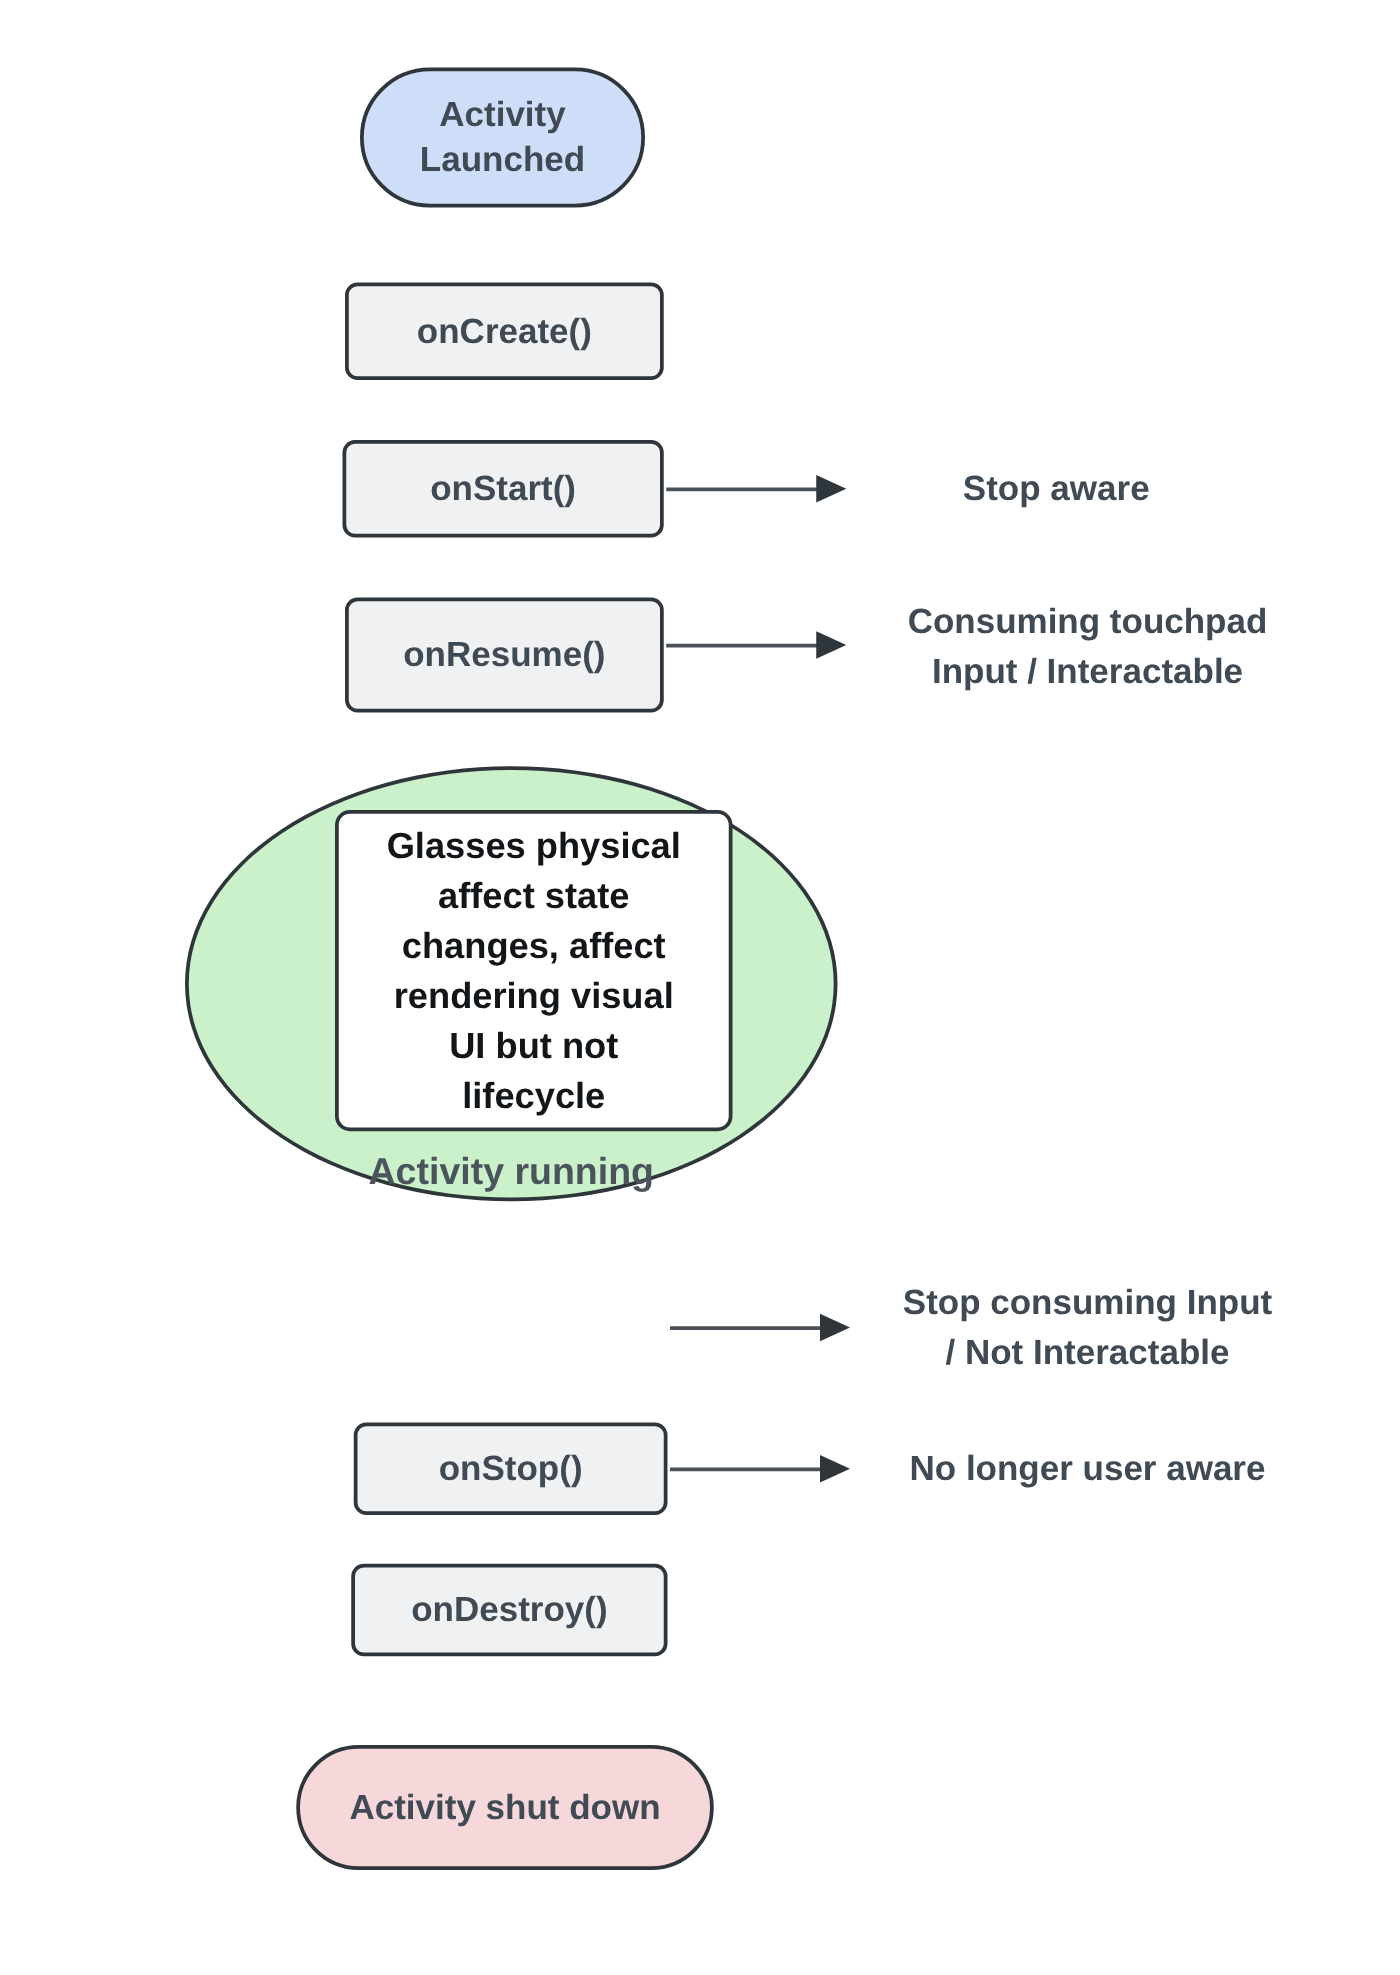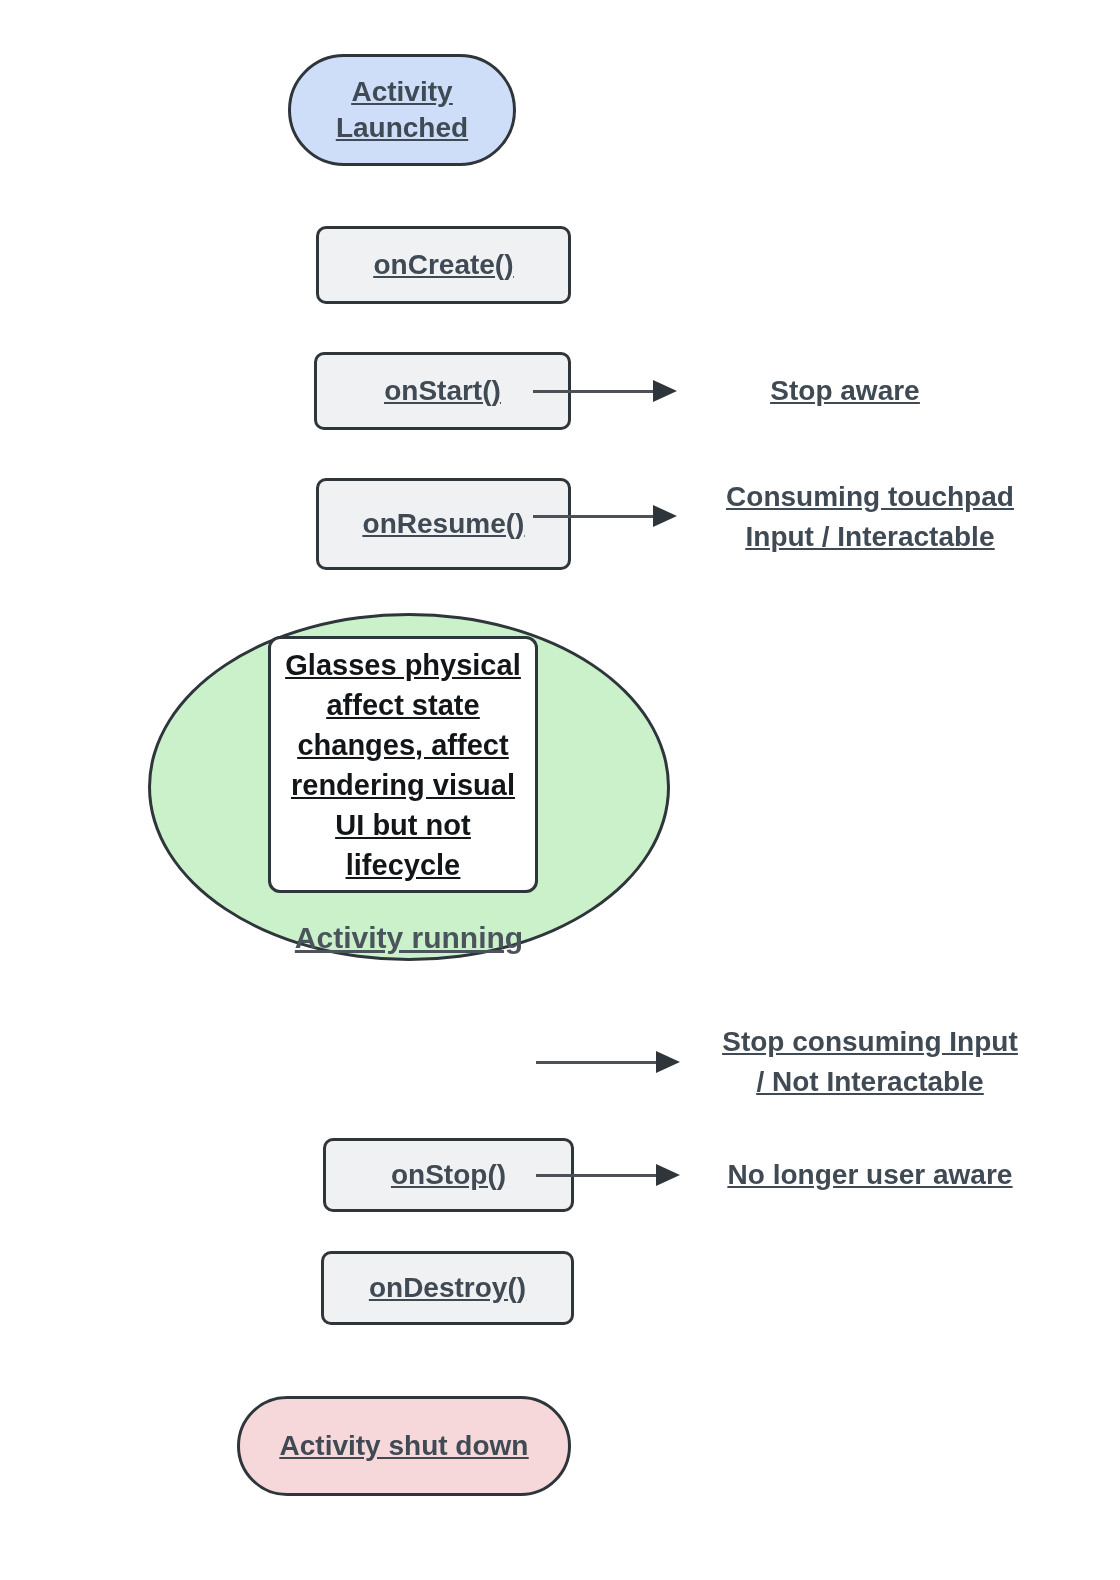--- a/index.html
+++ b/index.html
@@ -6,35 +6,35 @@
     --canvas-bg:#ffffff;
     --accent-blue:#cfdef8;
     --node-gray:#f0f1f3;
     --accent-green:#caf1ca;
     --accent-pink:#f7d8da;
     --border-dark:#2e353b;
     --text-dark:#404a54;
     --text-black:#131619;
     --arrow-color:#4b5157;
   }
-  *{margin:0;padding:0;box-sizing:border-box;text-decoration:underline;}
+  *{margin:0;padding:0;box-sizing:border-box;}
   html,body{background:#fff;}
   body{font-family:"Liberation Sans",sans-serif;}
   .canvas{
     position:relative;width:1120px;height:1580px;
     background:var(--canvas-bg);overflow:hidden;
   }
   .node{
     position:absolute;display:flex;align-items:center;justify-content:center;
     text-align:center;border:3px solid var(--border-dark);
     color:var(--text-dark);font-weight:700;font-size:28px;line-height:1.3;
   }
   .pill-blue{background:var(--accent-blue);border-radius:58px;padding:0 28px;}
   .pill-pink{background:var(--accent-pink);border-radius:52px;}
-  .box{background:var(--node-gray);border-radius:10px;margin-left:40px;}
+  .box{background:var(--node-gray);border-radius:10px;}
   .ellipse{
     position:absolute;background:var(--accent-green);
     border:3px solid var(--border-dark);border-radius:50%;
   }
   .note{
     position:absolute;background:#fff;border:3px solid var(--border-dark);
     border-radius:12px;color:var(--text-black);font-weight:700;font-size:29px;
     line-height:40px;text-align:center;display:flex;flex-direction:column;
     justify-content:center;
   }
@@ -91,21 +91,21 @@
   <div class="arrow" style="left:533px;top:504px;width:145px;">
     <div class="shaft"></div>
     <div class="head"></div>
   </div>
   <div class="annot" style="left:690px;top:477px;width:360px;height:80px;">
     <span>Consuming touchpad</span>
     <span>Input / Interactable</span>
   </div>
 
   <div class="ellipse" style="left:148px;top:613px;width:522px;height:348px;">
-    <div class="note" style="left:117px;top:20px;width:270px;height:257px;">
+    <div class="note" style="left:117px;top:32px;width:318px;height:257px;">
       <span>Glasses physical</span>
       <span>affect state</span>
       <span>changes, affect</span>
       <span>rendering visual</span>
       <span>UI but not</span>
       <span>lifecycle</span>
     </div>
     <div class="running-label" style="top:305px;">Activity running</div>
   </div>
 

